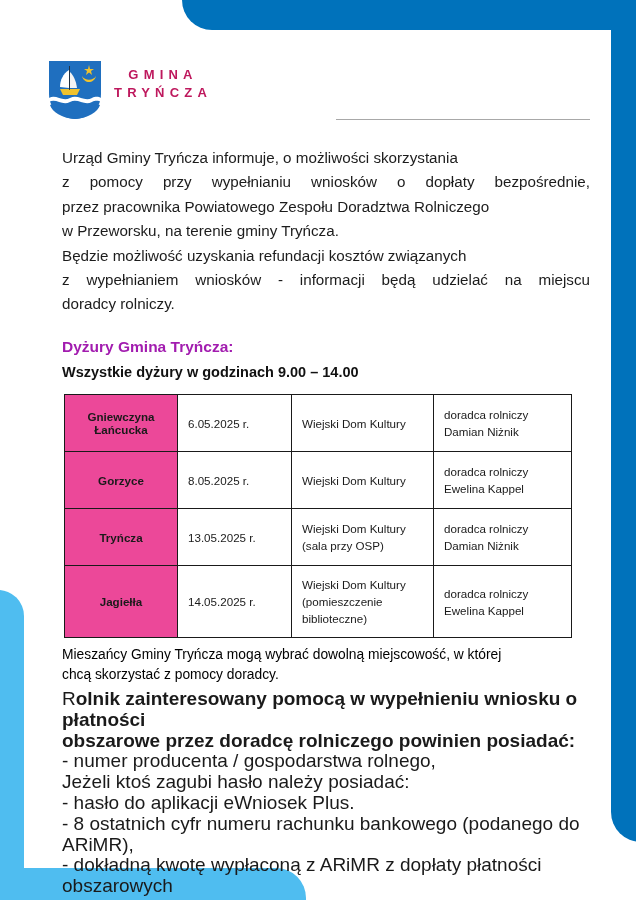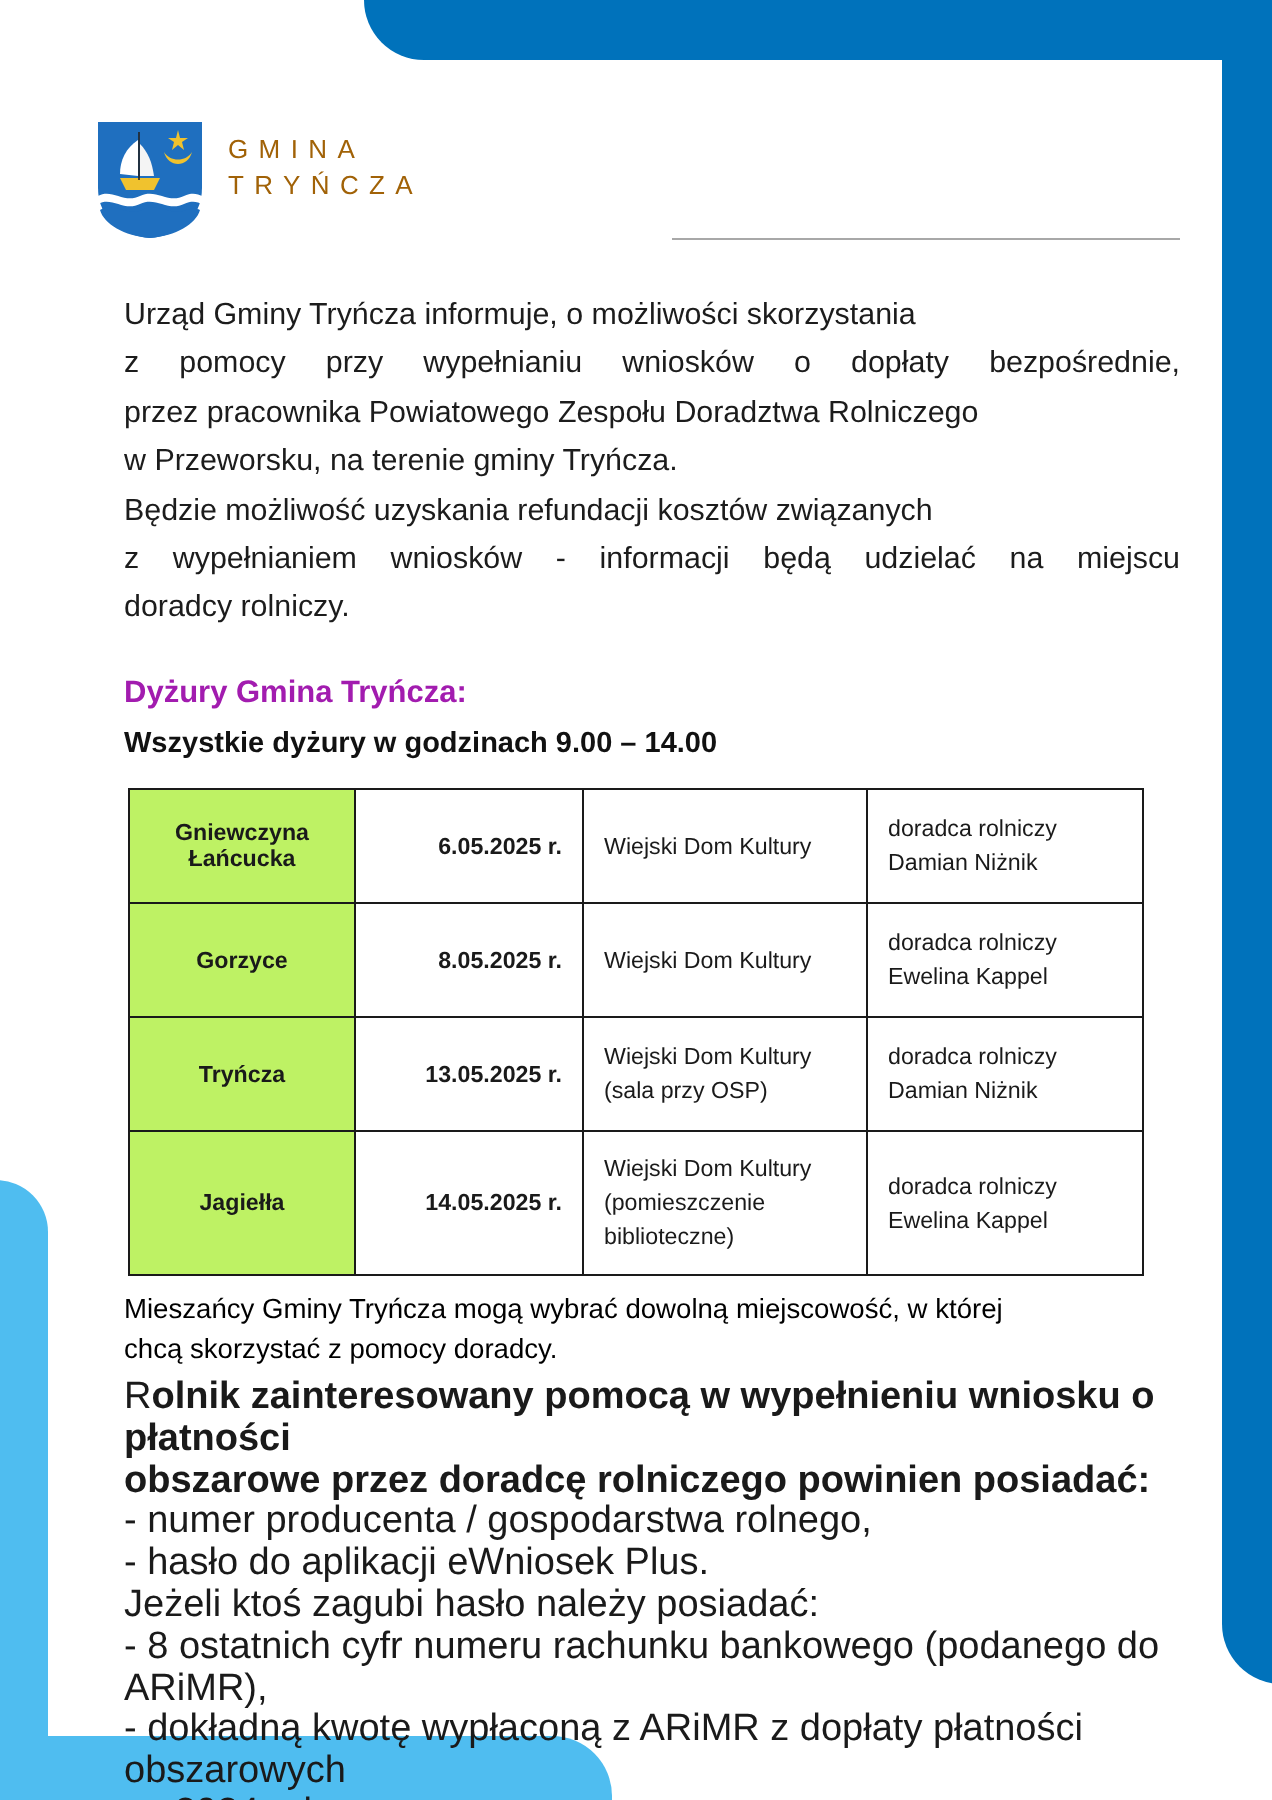--- a/index.html
+++ b/index.html
@@ -5,33 +5,33 @@
   html, body { margin:0; padding:0; }
   body { width:636px; height:900px; position:relative; overflow:hidden; background:#ffffff; font-family:"Liberation Sans", sans-serif; color:#1a1a1a; }
   .shape { position:absolute; }
   .top-band { left:182px; top:0; width:460px; height:30px; background:#0072bb; border-bottom-left-radius:40px; }
   .right-band { left:611px; top:0; width:30px; height:842px; background:#0072bb; border-bottom-left-radius:40px; }
   .left-band { left:-20px; top:590px; width:44px; height:330px; background:#4fbdf0; border-top-right-radius:26px; }
   .bottom-band { left:-20px; top:868px; width:326px; height:60px; background:#4fbdf0; border-top-right-radius:30px; }
   .rule { left:336px; top:119px; width:254px; height:1px; background:#a8a8a8; }
 
   .logo { position:absolute; left:48px; top:60px; width:54px; height:60px; }
-  .brand { position:absolute; left:114px; top:66px; font-weight:normal; font-size:13px; letter-spacing:5.2px; line-height:18px; color:#a16207; }
+  .brand { position:absolute; left:114px; top:66px; font-weight:bold; font-size:13px; letter-spacing:5.2px; line-height:18px; color:#be185d;text-align:center; }
 
   .intro { position:absolute; left:62px; top:146px; width:528px; font-size:15.2px; line-height:24.4px; color:#1c1c1c; }
   .intro p { margin:0; }
   .intro .j { text-align:justify; text-align-last:justify; }
 
   .sec-title { position:absolute; left:62px; top:338px; font-size:15.5px; font-weight:bold; color:#a21caf; }
   .sec-sub { position:absolute; left:62px; top:364px; font-size:14.5px; font-weight:bold; color:#111; }
 
   table.sched { position:absolute; left:64px; top:394px; width:508px; border-collapse:collapse; font-size:11.6px; }
   table.sched td { border:1.6px solid #1a1a1a; padding:0 10px; vertical-align:middle; }
-  table.sched td.place { width:92px; background:#bef264; text-align:center; font-weight:bold; }
-  table.sched td.date { width:93px; text-align:right; font-weight:bold; }
+  table.sched td.place { width:92px; background:#ec4899; text-align:center; font-weight:bold; }
+  table.sched td.date { width:93px; text-align:left; font-weight:normal; }
   table.sched td.venue { width:121px; line-height:17px; }
   table.sched td.advisor { line-height:17px; }
 
   .note { position:absolute; left:62px; top:645px; width:520px; font-size:13.8px; line-height:20px; color:#000000; }
   .req { position:absolute; left:62px; top:689px; width:540px; font-size:19px; line-height:20.8px; color:#1a1a1a; }
   .req p { margin:0; }
   .req b { font-weight:bold; }
 </style>
 </head>
 <body>
@@ -136,18 +136,18 @@
 
 <div class="note">
   <div>Mieszańcy Gminy Tryńcza mogą wybrać dowolną miejscowość, w której</div>
   <div>chcą skorzystać z pomocy doradcy.</div>
 </div>
 
 <div class="req">
   <p><span>R</span><b>olnik zainteresowany pomocą w wypełnieniu wniosku o płatności</b></p>
   <p><b>obszarowe przez doradcę rolniczego powinien posiadać:</b></p>
   <p>- numer producenta / gospodarstwa rolnego,</p>
+  <p>Jeżeli ktoś zagubi hasło należy posiadać:</p>
   <p>- hasło do aplikacji eWniosek Plus.</p>
-  <p>Jeżeli ktoś zagubi hasło należy posiadać:</p>
   <p>- 8 ostatnich cyfr numeru rachunku bankowego (podanego do ARiMR),</p>
   <p>- dokładną kwotę wypłaconą z ARiMR z dopłaty płatności obszarowych</p>
   <p>za 2024 rok.</p>
 </div>
 
 </body></html>

